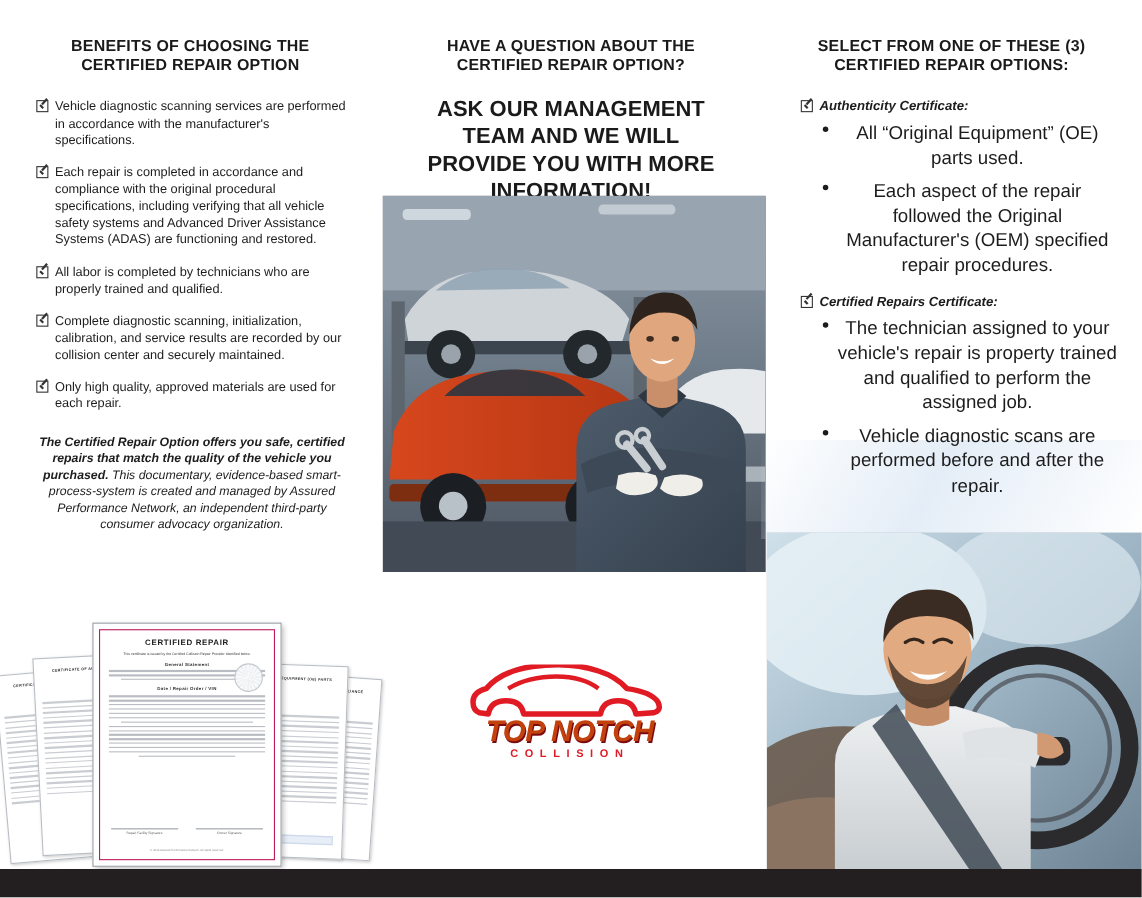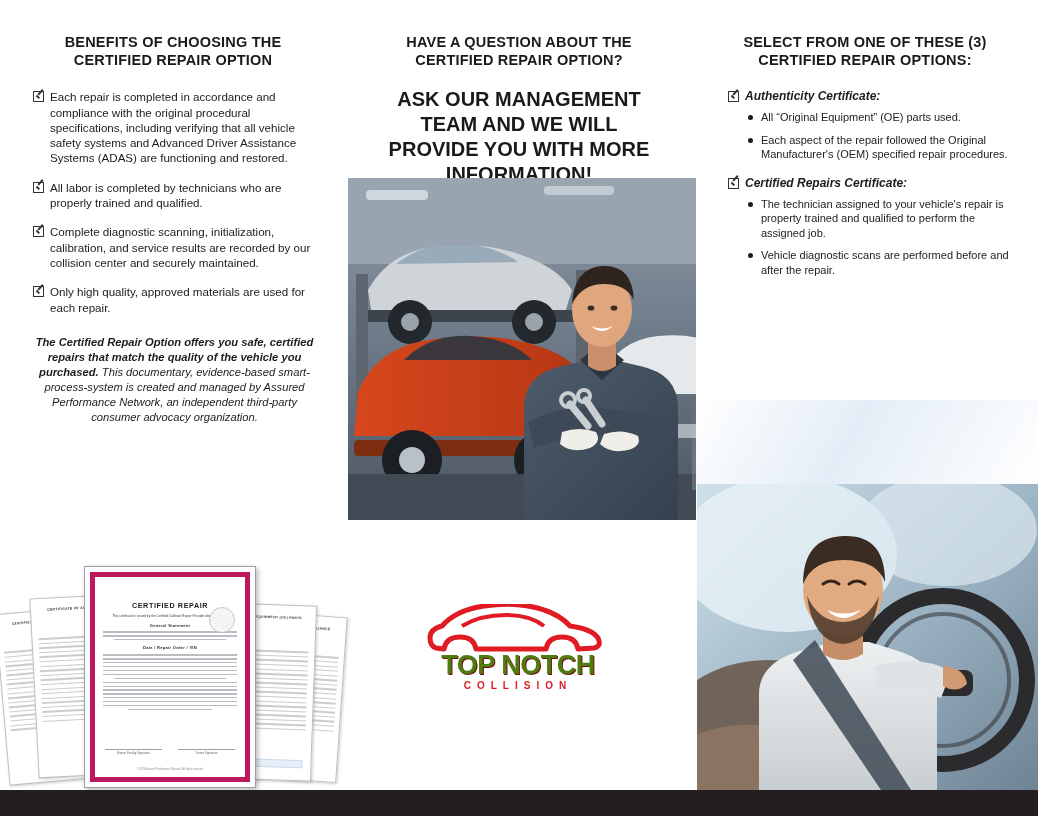--- a/index.html
+++ b/index.html
@@ -120,22 +120,22 @@
   .cert-c { left: 250px; top: 62px; width: 92px; height: 166px; transform: rotate(4deg); }
   .cert-d { left: 218px; top: 52px; width: 96px; height: 176px; transform: rotate(2deg); }
   .cert-main {
     left: 84px; top: 14px; width: 172px; height: 222px;
     border: 1px solid #9aa0a6;
     box-shadow: 2px 2px 5px rgba(0,0,0,.28);
     background: #fff;
   }
   .cert-main-inner {
     position: absolute; inset: 5px;
-    border: 5px solid #be185d;
-    padding: 24px 8px;
+    border: 1px solid #be185d;
+    padding: 6px 8px;
   }
   .cert-title {
     text-align: center;
     font-size: 7.2px;
     font-weight: bold;
     letter-spacing: .6px;
     color: #1b1b1b;
     margin-bottom: 4px;
   }
   .cert-sub {
@@ -211,23 +211,24 @@
     left: 418px; top: 604px;
     width: 200px; height: 92px;
   }
   .logo-word {
     position: absolute;
     left: 0; top: 46px;
     width: 200px;
     text-align: center;
     font-family: "Liberation Sans", sans-serif;
     font-weight: bold;
+    font-style: italic;
     font-size: 27px;
     letter-spacing: -0.5px;
-    color: #4d7c0f;
+    color: #c2410c;
     text-shadow: 1px 1px 0 #7a0b10;
   }
   .logo-sub {
     position: absolute;
     left: 0; top: 76px;
     width: 200px;
     text-align: center;
     font-weight: bold;
     font-size: 10px;
     letter-spacing: 6px;
@@ -253,41 +254,46 @@
     margin-bottom: 8px;
   }
   .dot {
     flex: 0 0 auto;
     width: 5px; height: 5px;
     border-radius: 50%;
     background: #1c1c1c;
     margin-top: 5px; margin-right: 8px;
   }
   .bullet-text {
-    font-size: 11px;
+    font-size: 17px;
     line-height: 1.32;
     color: #1c1c1c;
+    text-align: center;
   }
   .right-bg-swoosh {
     position: absolute;
     left: 692px; top: 400px;
     width: 346px; height: 90px;
     background: linear-gradient(120deg, rgba(226,236,246,0) 0%, rgba(219,231,244,.75) 45%, rgba(226,236,246,0) 100%);
     pointer-events: none;
   }
 </style>
 </head>
 <body>
 
 <div class="page">
 
   <div class="col col-left">
     <div class="heading">BENEFITS OF CHOOSING THE CERTIFIED REPAIR OPTION</div>
 
     <div class="checklist">
+      <div class="check-item">
+        <span class="check-box"></span>
+        <span class="check-text">Vehicle diagnostic scanning services are performed in accordance with the manufacturer's specifications.</span>
+      </div>
       <div class="check-item">
         <span class="check-box"></span>
         <span class="check-text">Each repair is completed in accordance and compliance with the original procedural specifications, including verifying that all vehicle safety systems and Advanced Driver Assistance Systems (ADAS) are functioning and restored.</span>
       </div>
       <div class="check-item">
         <span class="check-box"></span>
         <span class="check-text">All labor is completed by technicians who are properly trained and qualified.</span>
       </div>
       <div class="check-item">
         <span class="check-box"></span>

